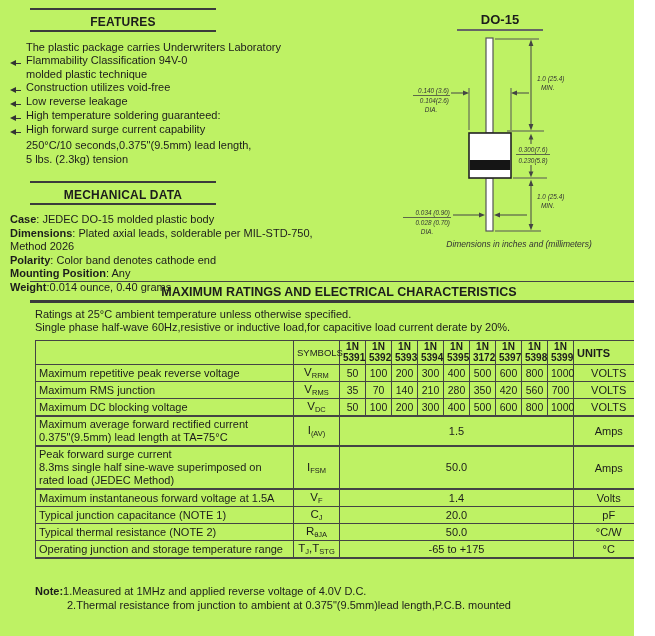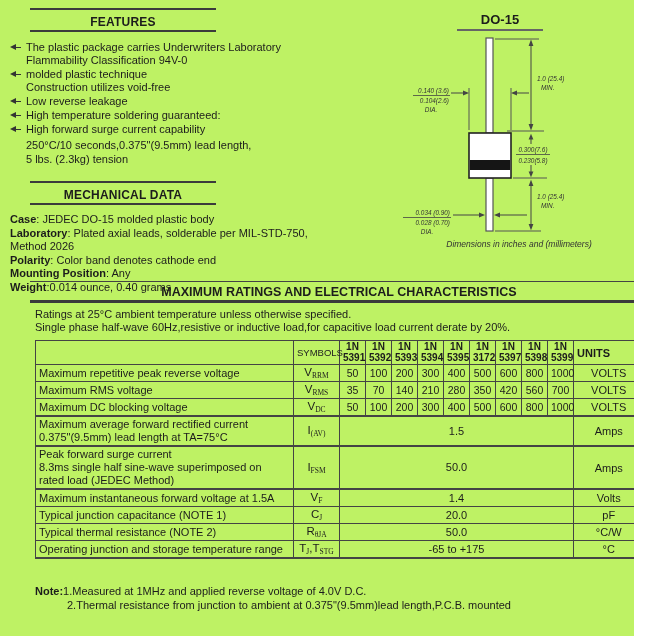--- a/index.html
+++ b/index.html
@@ -10,21 +10,21 @@
   
   .sec-head {
     margin-left:20px; width:186px;
     border-top:2px solid #3b3b3b; border-bottom:2px solid #3b3b3b;
     text-align:center; font-weight:bold; font-size:12px;
     padding-top:5px; padding-bottom:1px; letter-spacing:0.2px;
   }
   
   .left-col { position:absolute; left:10px; top:8px; width:334px; }
   #features-list { margin-top:9px; }
-  .feat-item { display:flex; margin:0 0 1px 0; font-size:11px; line-height:13px; }
+  .feat-item { display:flex; margin:0 0 1px 0; font-size:11px; line-height:13px;align-items:flex-end; }
   .bullet-icon { position:relative; flex:0 0 12px; height:7px; margin-top:3px; margin-right:4px; }
   .bullet-icon::before {
     content:""; position:absolute; left:0; top:0;
     border-top:3.5px solid transparent; border-bottom:3.5px solid transparent;
     border-right:6px solid #333;
   }
   .bullet-icon::after { content:""; position:absolute; left:5px; top:2.6px; width:6px; height:1.6px; background:#333; }
   .feat-cont { margin:3px 0 0 16px; font-size:11px; line-height:13.5px; }
   .mech-head { margin-top:15px; }
   #mech-list { margin-top:8px; font-size:11px; line-height:13.5px; }
@@ -55,21 +55,21 @@
   .ratings-table td:last-child { border-right:0; }
   .ratings-table tr:first-child td { border-top:1.5px solid #444; }
   .ratings-table tr:last-child td { border-bottom:2px solid #444; }
   tr.group-top td { border-top-width:2px; }
   .h-sym { font-size:9.5px; color:#222; text-align:center; padding:1px 0; }
   .h-part { text-align:center; font-weight:bold; font-size:10px; line-height:10.5px; padding:2px 0; }
   .h-units { text-align:left; font-weight:bold; font-size:11px; }
   .c-param { text-align:left; line-height:13px; padding-left:4px; }
   .param-line .pl { display:inline-block; width:186px; }
   .c-sym { text-align:center; font-size:11.5px; }
-  .c-sym sub { font-size:7.5px; vertical-align:-2px; letter-spacing:0;font-family:Liberation Serif, serif; }
+  .c-sym sub { font-size:7.5px; vertical-align:-2px; letter-spacing:0; }
   .c-val { text-align:center; font-size:10.5px; padding:1px 0; }
   .c-merged { text-align:center; font-size:11px; line-height:13px; }
   .c-units { text-align:center; font-size:11px; }
   
   .notes { position:absolute; left:35px; top:584px; font-size:11px; line-height:14px; }
   .note-indent { margin-left:32px; }
 </style>
 </head>
 <body>
 
@@ -116,21 +116,21 @@
     <div id="features-cont" class="feat-cont">
         <div>250°C/10 seconds,0.375"(9.5mm) lead length,</div>
         <div>5 lbs. (2.3kg) tension</div>
       </div>
 
     <div class="sec-head mech-head">
       <span>MECHANICAL DATA</span>
     </div>
     <div id="mech-list">
         <div class="mech-entry"><b>Case</b><span>: JEDEC DO-15 molded plastic body</span></div>
-        <div class="mech-entry"><b>Laboratory</b><span>: Plated axial leads, solderable per MIL-STD-750, Method 2026</span></div>
+        <div class="mech-entry"><b>Dimensions</b><span>: Plated axial leads, solderable per MIL-STD-750, Method 2026</span></div>
         <div class="mech-entry"><b>Polarity</b><span>: Color band denotes cathode end</span></div>
         <div class="mech-entry"><b>Mounting Position</b><span>: Any</span></div>
         <div class="mech-entry"><b>Weight</b><span>:0.014 ounce, 0.40 grams</span></div>
       </div>
   </div>
 
   <div class="right-col">
     <div class="do15-title">DO-15</div>
     <svg width="262" height="205" viewBox="0 0 260 205">
 
@@ -273,21 +273,21 @@
             <td class="c-val">300</td>
             <td class="c-val">400</td>
             <td class="c-val">500</td>
             <td class="c-val">600</td>
             <td class="c-val">800</td>
             <td class="c-val">1000</td>
             <td class="c-units">VOLTS</td>
           </tr>
           <tr>
             <td class="c-param">
-              <div class="param-line">Maximum RMS voltage</div>
+              <div class="param-line">Maximum RMS junction</div>
             </td>
             <td class="c-sym"><span>V</span><sub>RMS</sub></td>
             <td class="c-val">35</td>
             <td class="c-val">70</td>
             <td class="c-val">140</td>
             <td class="c-val">210</td>
             <td class="c-val">280</td>
             <td class="c-val">350</td>
             <td class="c-val">420</td>
             <td class="c-val">560</td>

